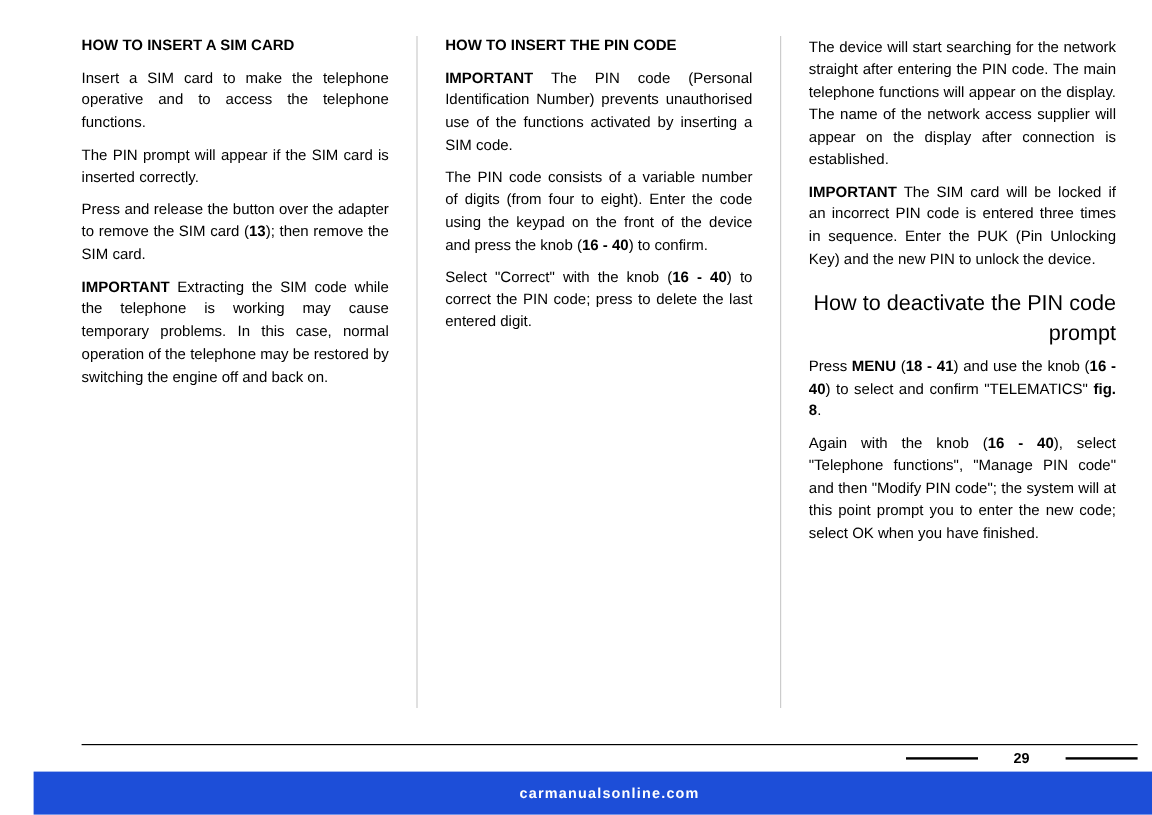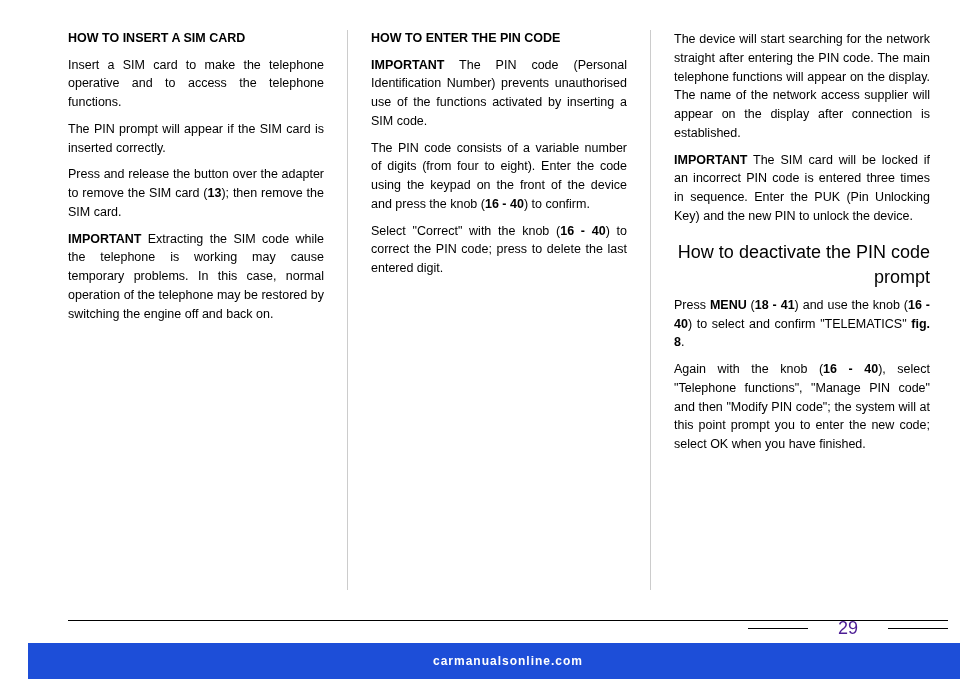--- a/index.html
+++ b/index.html
@@ -94,23 +94,23 @@
     .bottom-line {
       position: absolute;
       bottom: 58px;
       left: 40px;
       right: 40px;
       height: 1px;
       background: #000000;
     }
 
     .page-number {
-      font-size: 18px;
-      font-weight: normal;
-      color: #4c1d95;
+      font-size: 12px;
+      font-weight: bold;
+      color: #000000;
     }
 
     .watermark-bar {
       position: absolute;
       bottom: 0;
       left: 0;
       right: 0;
       height: 36px;
       background: #1d4ed8;
       display: flex;
@@ -160,21 +160,21 @@
       <p>The PIN prompt will appear if the SIM card is inserted correctly.</p>
 
       <p>Press and release the button over the adapter to remove the SIM card (<span class="bold-inline">13</span>); then remove the SIM card.</p>
 
       <p><span class="important-label">IMPORTANT</span> Extracting the SIM code while the telephone is working may cause temporary problems. In this case, normal operation of the telephone may be restored by switching the engine off and back on.</p>
     </div>
 
     <div class="column-divider"></div>
 
     <div class="column">
-      <div class="section-title">HOW TO ENTER THE PIN CODE</div>
+      <div class="section-title">HOW TO INSERT THE PIN CODE</div>
 
       <p><span class="important-label">IMPORTANT</span> The PIN code (Personal Identification Number) prevents unauthorised use of the functions activated by inserting a SIM code.</p>
 
       <p>The PIN code consists of a variable number of digits (from four to eight). Enter the code using the keypad on the front of the device and press the knob (<span class="bold-inline">16 - 40</span>) to confirm.</p>
 
 
       <p>Select "Correct" with the knob (<span class="bold-inline">16 - 40</span>) to correct the PIN code; press to delete the last entered digit.</p>
     </div>
 
     <div class="column-divider"></div>

